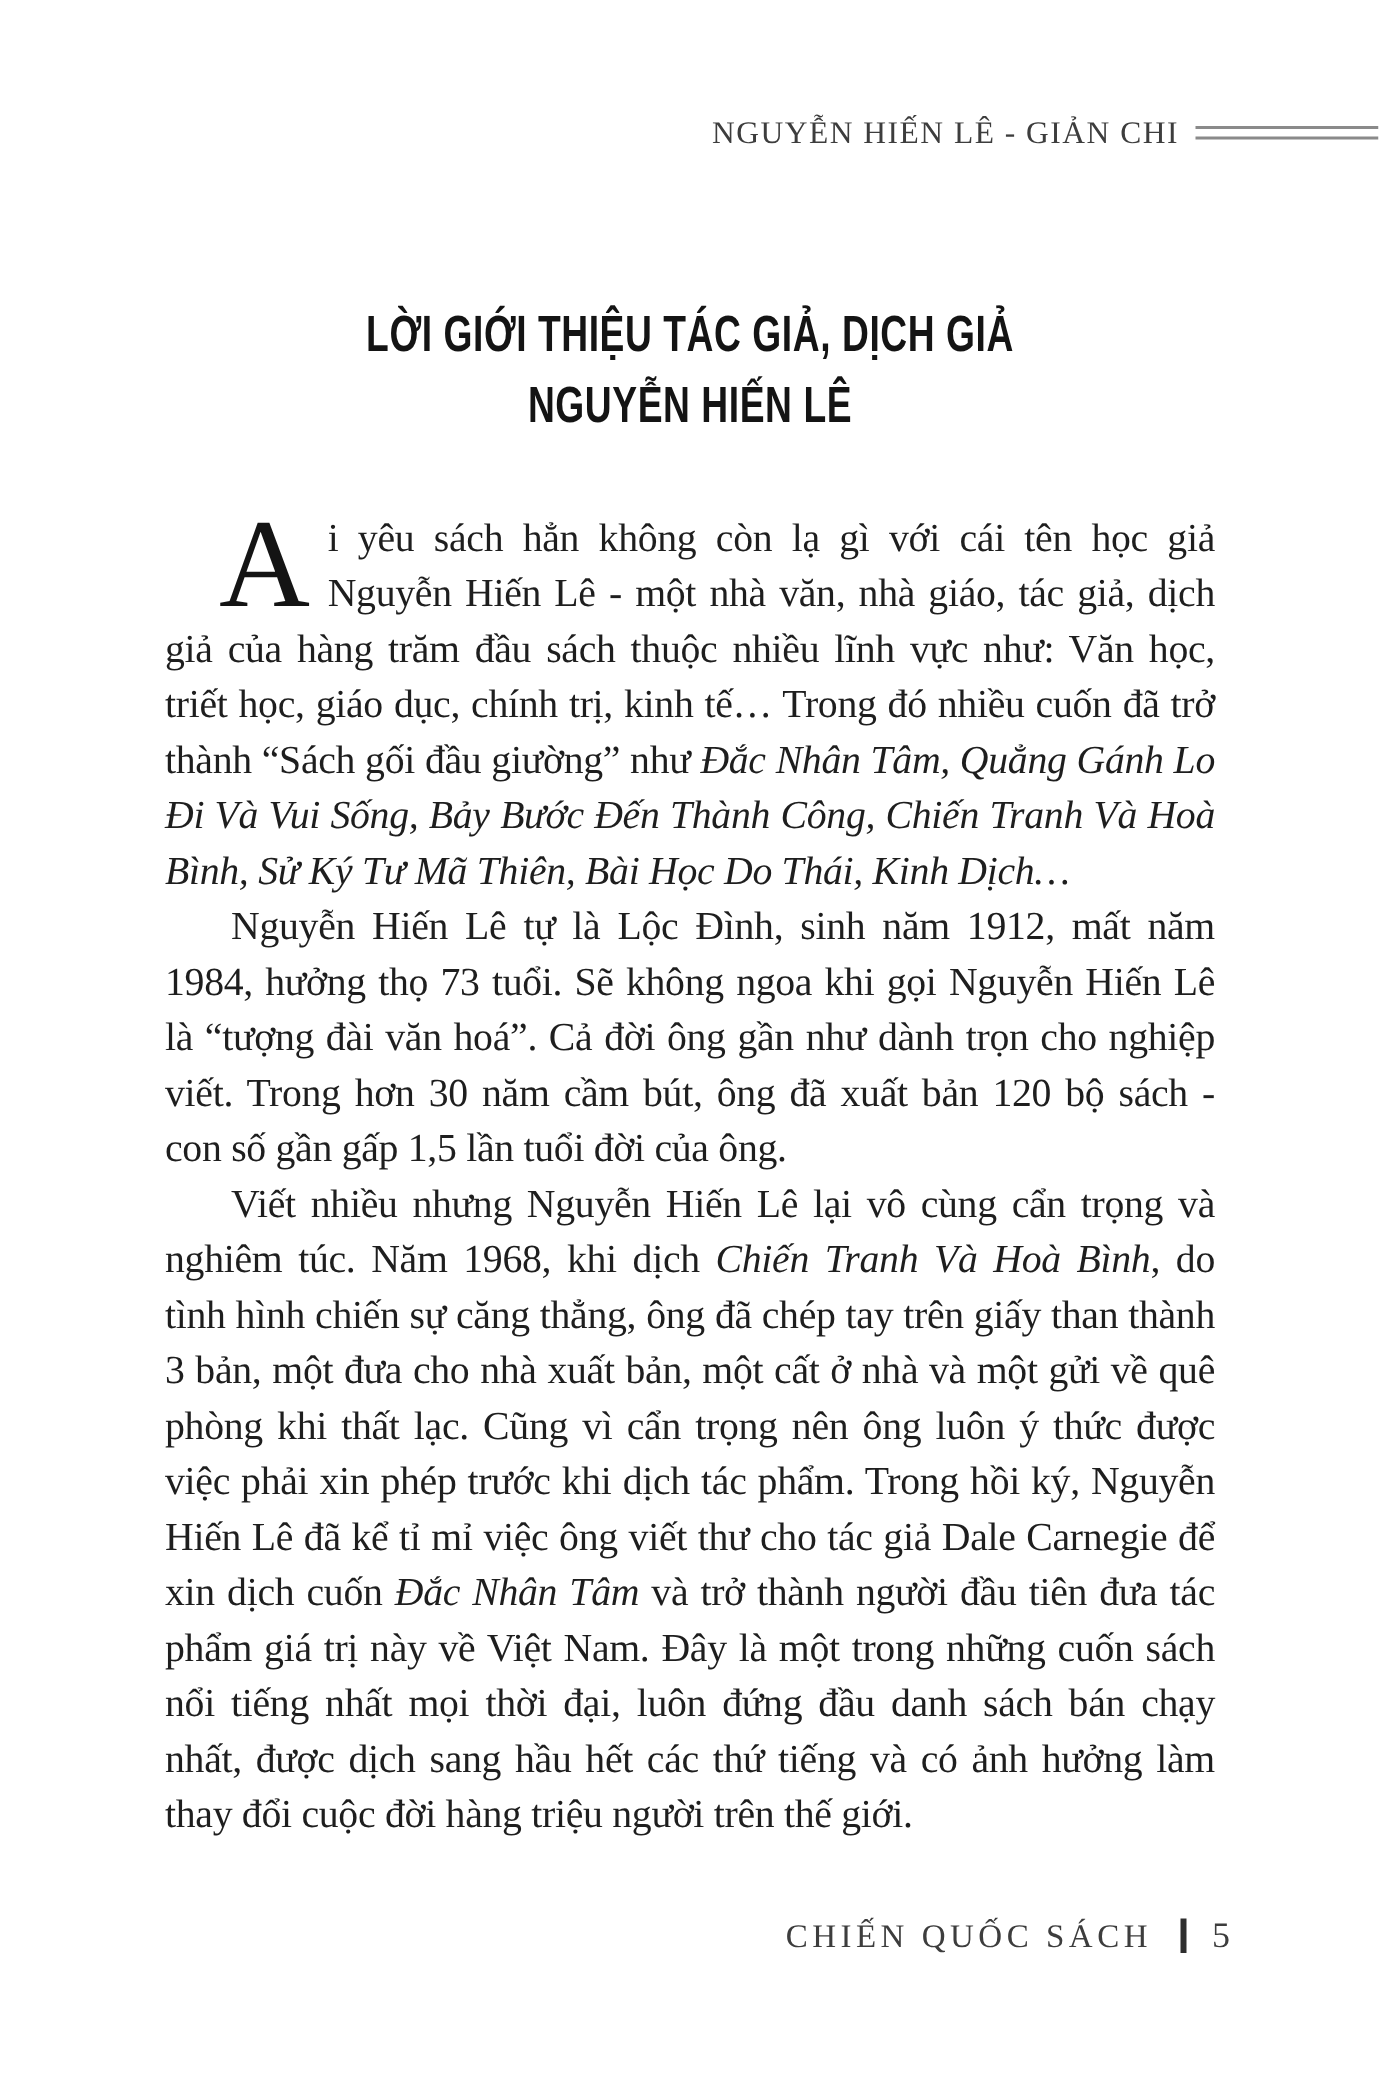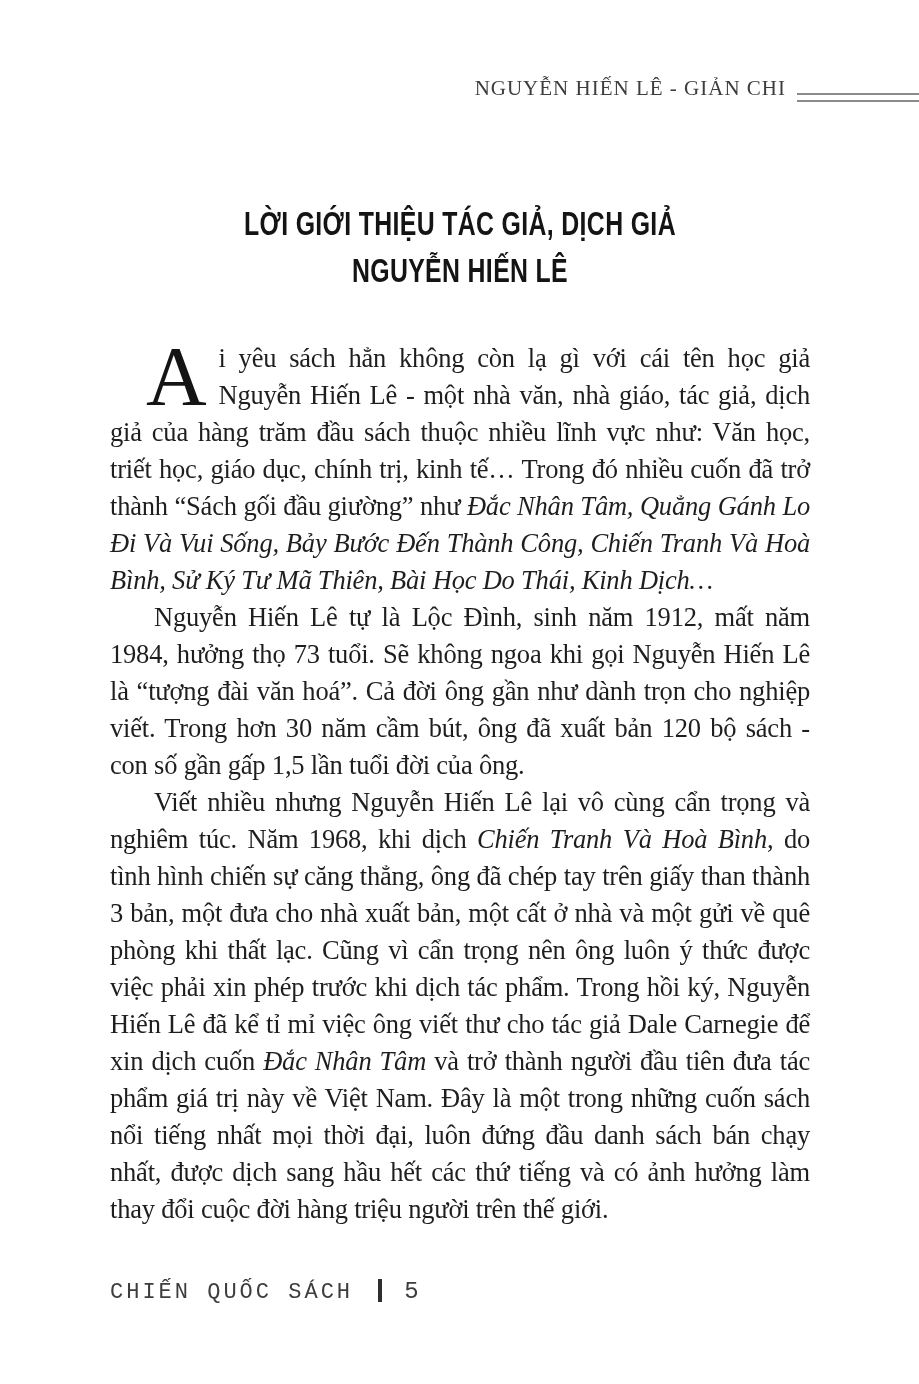--- a/index.html
+++ b/index.html
@@ -16,21 +16,21 @@
     background:var(--page-bg);
     font-family:"Liberation Serif","DejaVu Serif",serif;
     color:var(--ink);
     overflow:hidden;
   }
   .page{position:relative;width:919px;height:1384px;background:var(--page-bg);}
 
   
   .page-header{
     position:absolute;top:74px;left:0;right:0;
-    display:flex;align-items:flex-end;justify-content:flex-end;
+    display:flex;align-items:center;justify-content:flex-end;
     height:28px;
   }
   .running-head{
     font-size:21px;letter-spacing:1px;color:var(--muted-ink);
     white-space:nowrap;line-height:28px;
   }
   .double-rule{
     flex:0 0 auto;width:122px;height:9px;margin-left:11px;
     border-top:2px solid var(--rule-gray);
     border-bottom:2px solid var(--rule-gray);
@@ -59,22 +59,22 @@
   .dropcap{
     float:left;
     font-size:84px;line-height:66px;
     padding:4px 12px 0 36px;
     color:var(--heading-ink);
   }
   .para i{font-style:italic;}
 
   
   .page-footer{
-    position:absolute;top:1278px;left:110px;width:700px;
-    white-space:nowrap;font-family:Liberation Mono, monospace;
+    position:absolute;top:1278px;left:120px;width:700px;
+    text-align:right;white-space:nowrap;
   }
   .book-title{
     font-size:22px;letter-spacing:3px;color:var(--muted-ink);
   }
   .vbar{
     display:inline-block;width:4px;height:23px;
     background:#2e2e2e;margin:0 13px 0 15px;vertical-align:-4px;
   }
   .page-num{font-size:24px;color:var(--muted-ink);}
 </style>

